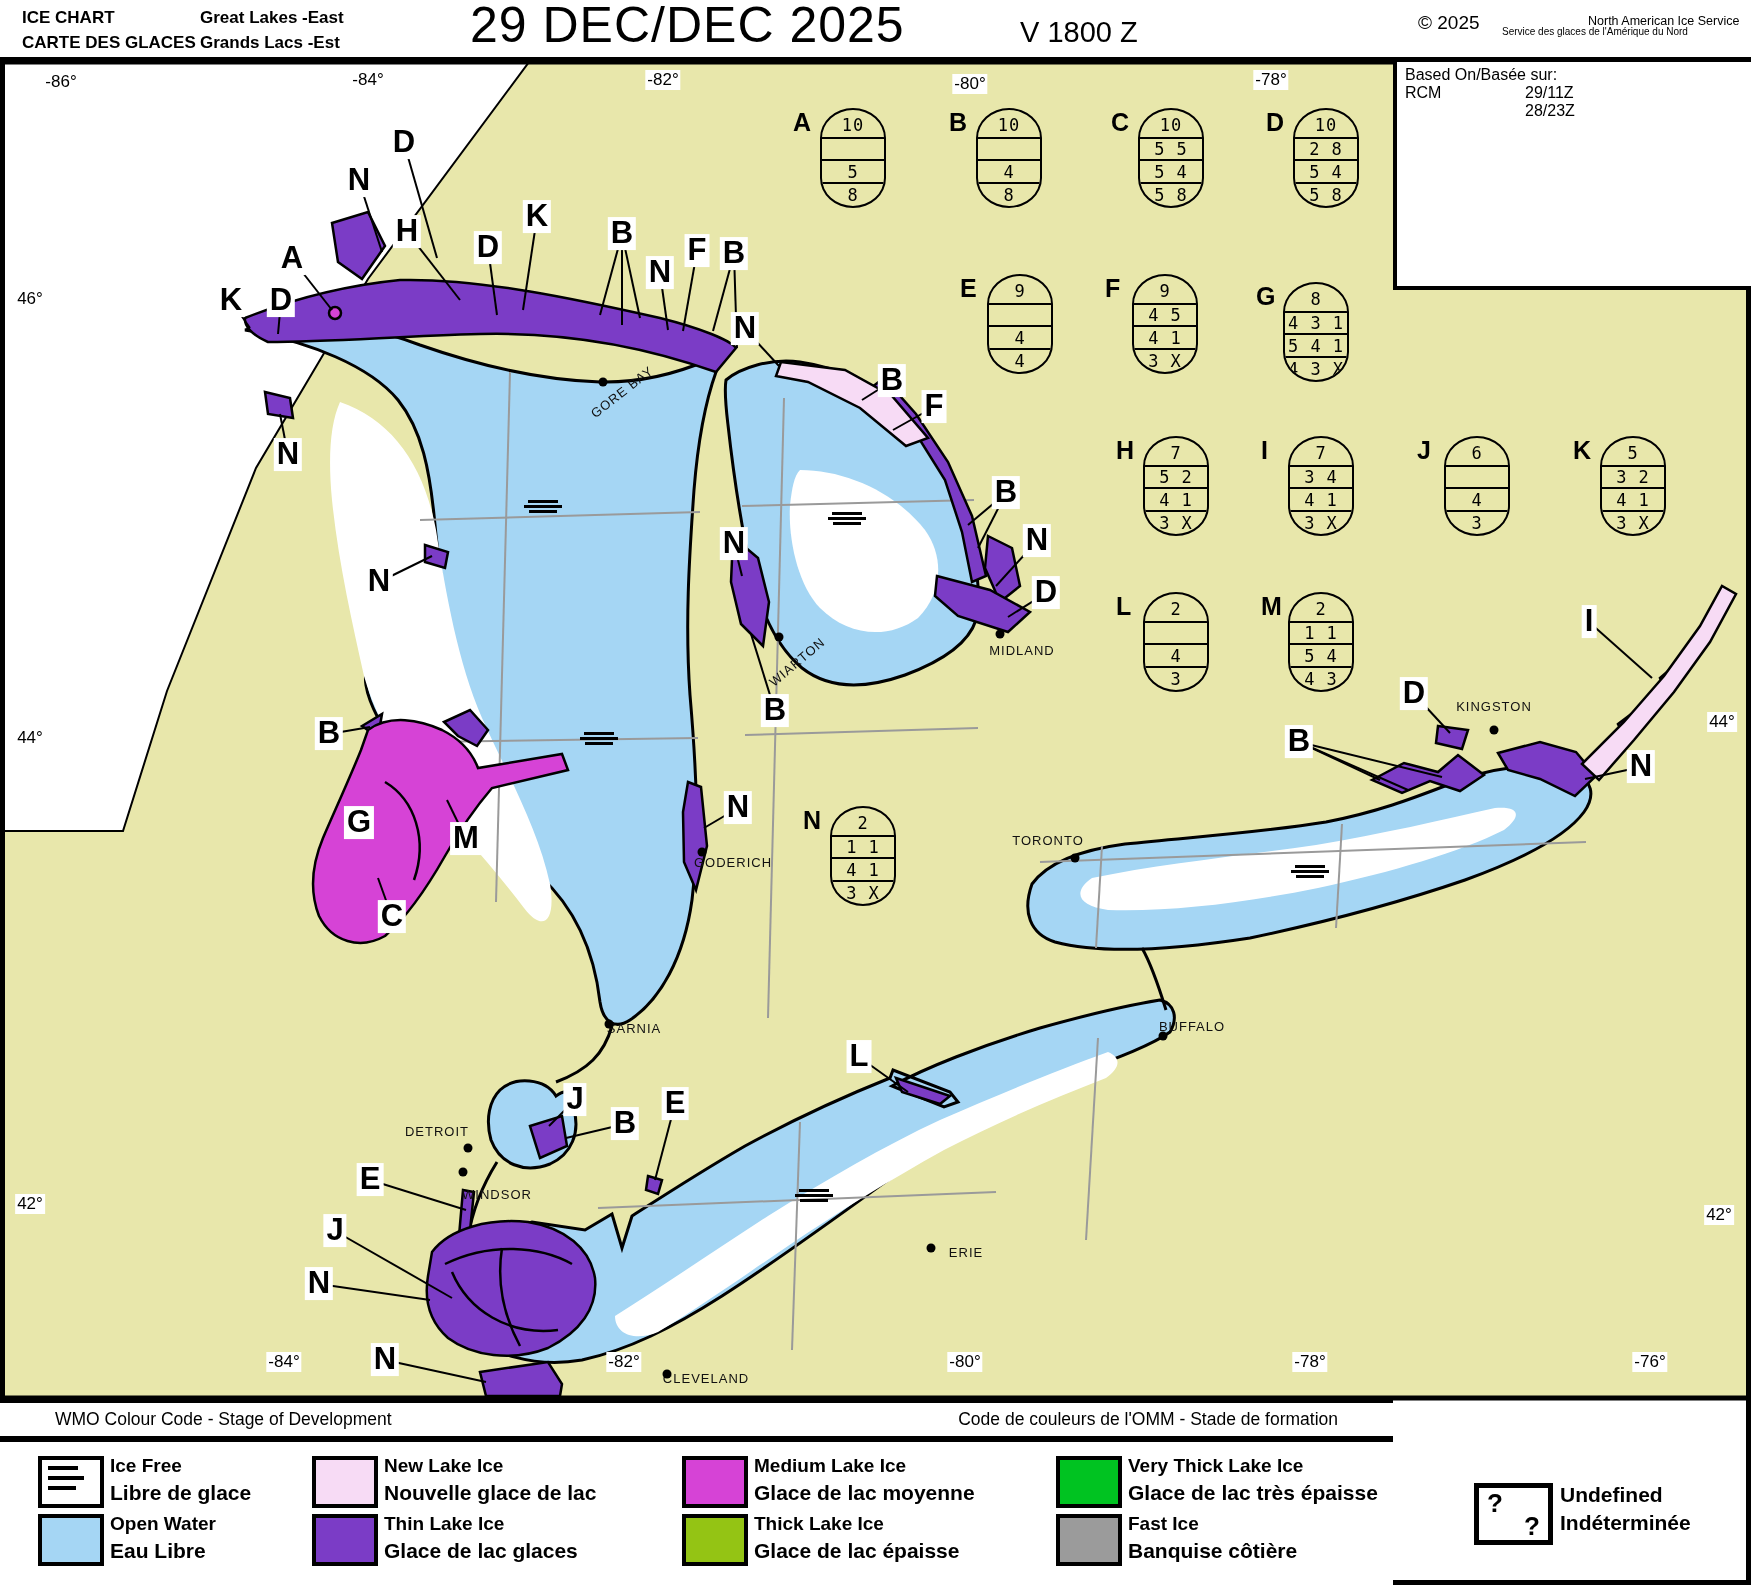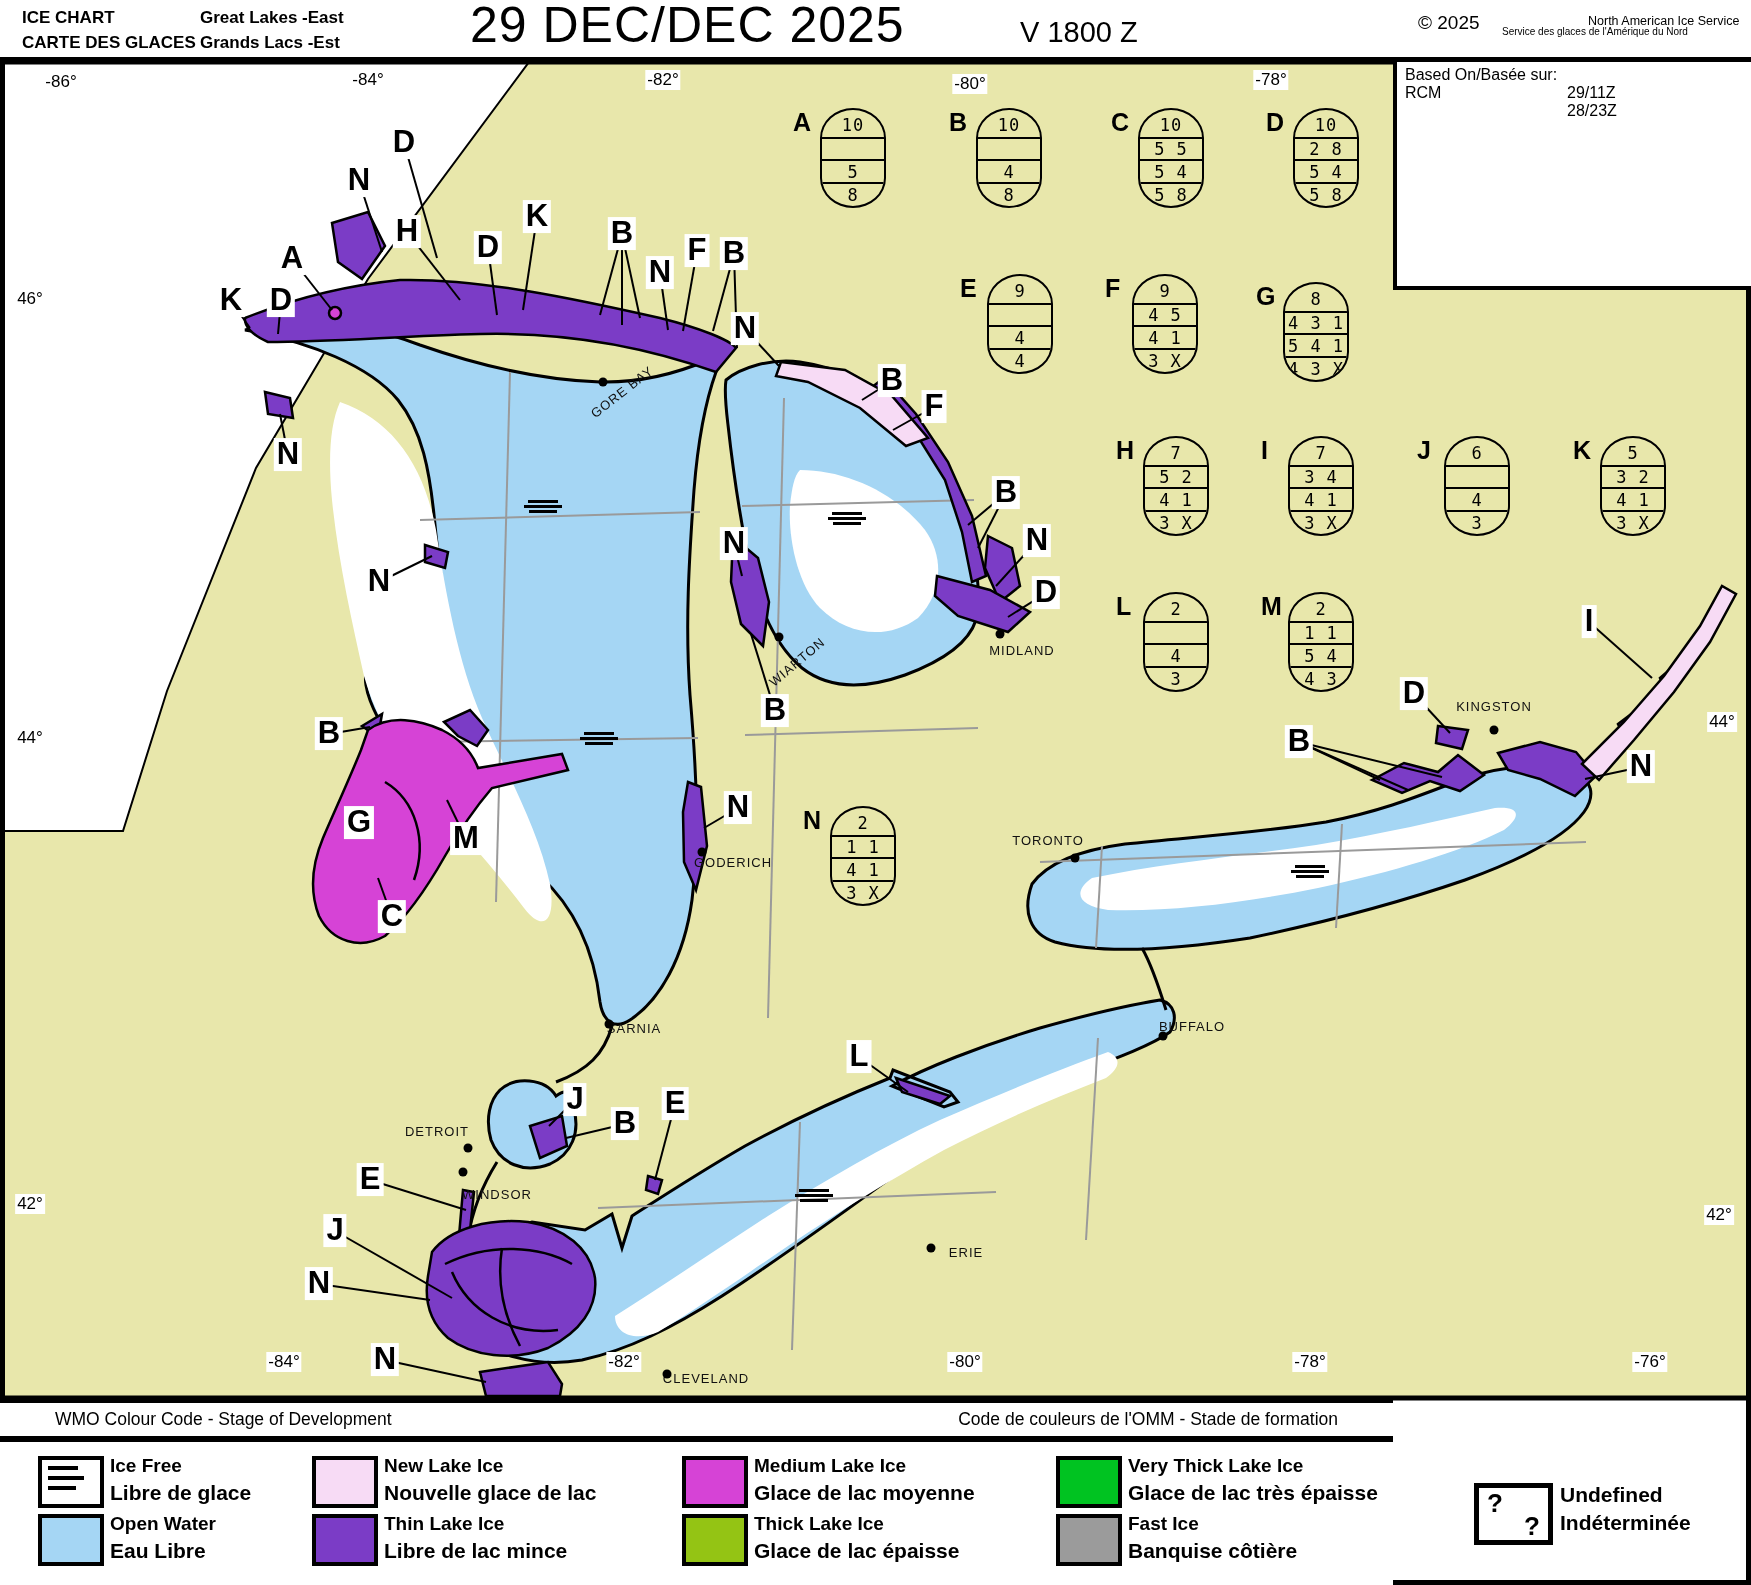--- a/index.html
+++ b/index.html
@@ -35,21 +35,21 @@
        font-size:17px;text-align:center;}
   .egg-row{box-sizing:border-box;white-space:pre;letter-spacing:1px;}
   .egg-row.r1{height:27px;line-height:30px;}
   .egg-row.r2{height:22px;border-top:2px solid #000;line-height:21px;}
   .egg-row.r3{height:23px;border-top:2px solid #000;line-height:22px;}
   .egg-row.r4{height:24px;border-top:2px solid #000;line-height:22px;}
   
   #basedbox{position:absolute;left:1393px;top:62px;width:358px;height:228px;background:#fff;
             border-left:4px solid #000;border-bottom:4px solid #000;box-sizing:border-box;
             font-size:16px;padding:4px 8px;}
-  #basedbox .row{display:flex;gap:42px;}
+  #basedbox .row{display:flex;}
   #basedbox .c1{width:120px;}
   #warnbox{position:absolute;left:1393px;top:290px;width:358px;height:66px;background:#fff;
            border-left:4px solid #000;border-bottom:4px solid #000;box-sizing:border-box;
            color:#f00;font-size:16.5px;font-weight:500;padding:6px 6px;line-height:1.6;}
   
   #legend{position:absolute;left:0;top:1398px;width:1393px;height:187px;background:#fff;
           border-top:5px solid #000;box-sizing:border-box;}
   #legendtitles{position:relative;height:33px;border-bottom:6px solid #000;font-size:17.5px;}
   #lt-en{position:absolute;left:55px;top:6px;}
   #lt-fr{position:absolute;right:55px;top:6px;}
@@ -495,21 +495,21 @@
           <div class="lg-fr">Eau Libre</div>
         </div>
         <div class="lg-item" style="left: 312px; top: 14px;">
           <div class="lg-swatch" style="background: rgb(247, 219, 245);"></div>
           <div class="lg-en">New Lake Ice</div>
           <div class="lg-fr">Nouvelle glace de lac</div>
         </div>
         <div class="lg-item" style="left: 312px; top: 72px;">
           <div class="lg-swatch" style="background: rgb(123, 60, 198);"></div>
           <div class="lg-en">Thin Lake Ice</div>
-          <div class="lg-fr">Libre de lac mince</div>
+          <div class="lg-fr">Glace de lac glaces</div>
         </div>
         <div class="lg-item" style="left: 682px; top: 14px;">
           <div class="lg-swatch" style="background: rgb(214, 67, 214);"></div>
           <div class="lg-en">Medium Lake Ice</div>
           <div class="lg-fr">Glace de lac moyenne</div>
         </div>
         <div class="lg-item" style="left: 682px; top: 72px;">
           <div class="lg-swatch" style="background: rgb(148, 196, 20);"></div>
           <div class="lg-en">Thick Lake Ice</div>
           <div class="lg-fr">Glace de lac épaisse</div>

